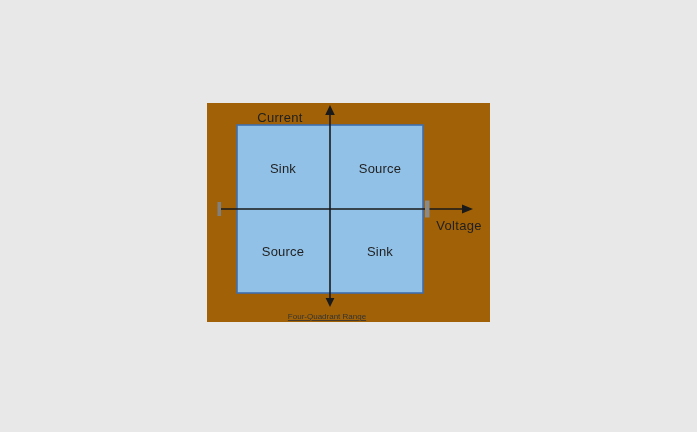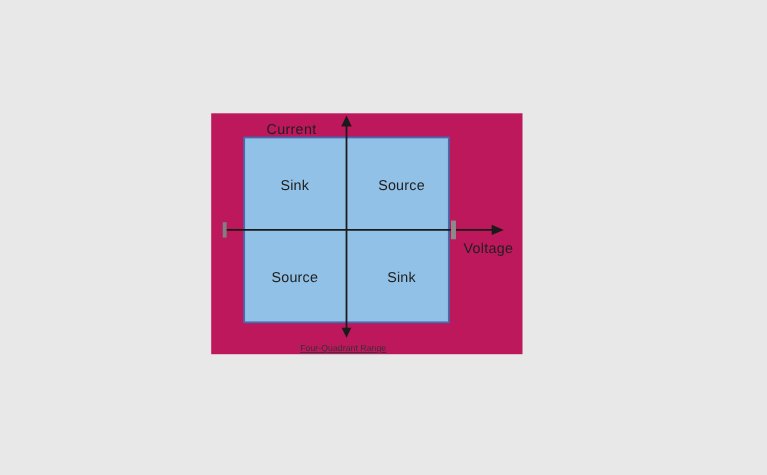--- a/index.html
+++ b/index.html
@@ -9,25 +9,25 @@
   body {
     width: 697px;
     height: 432px;
     background: #e8e8e8;
     font-family: "Liberation Sans", sans-serif;
     position: relative;
     overflow: hidden;
   }
   .card {
     position: absolute;
-    left: 192px;
+    left: 207px;
     top: 103px;
     width: 283px;
     height: 219px;
-    background: #be185d;
+    background: #a16207;
   }
   .card svg {
     display: block;
     width: 283px;
     height: 219px;
   }
   text {
     font-family: "Liberation Sans", sans-serif;
     fill: #1f1f1f;
   }

